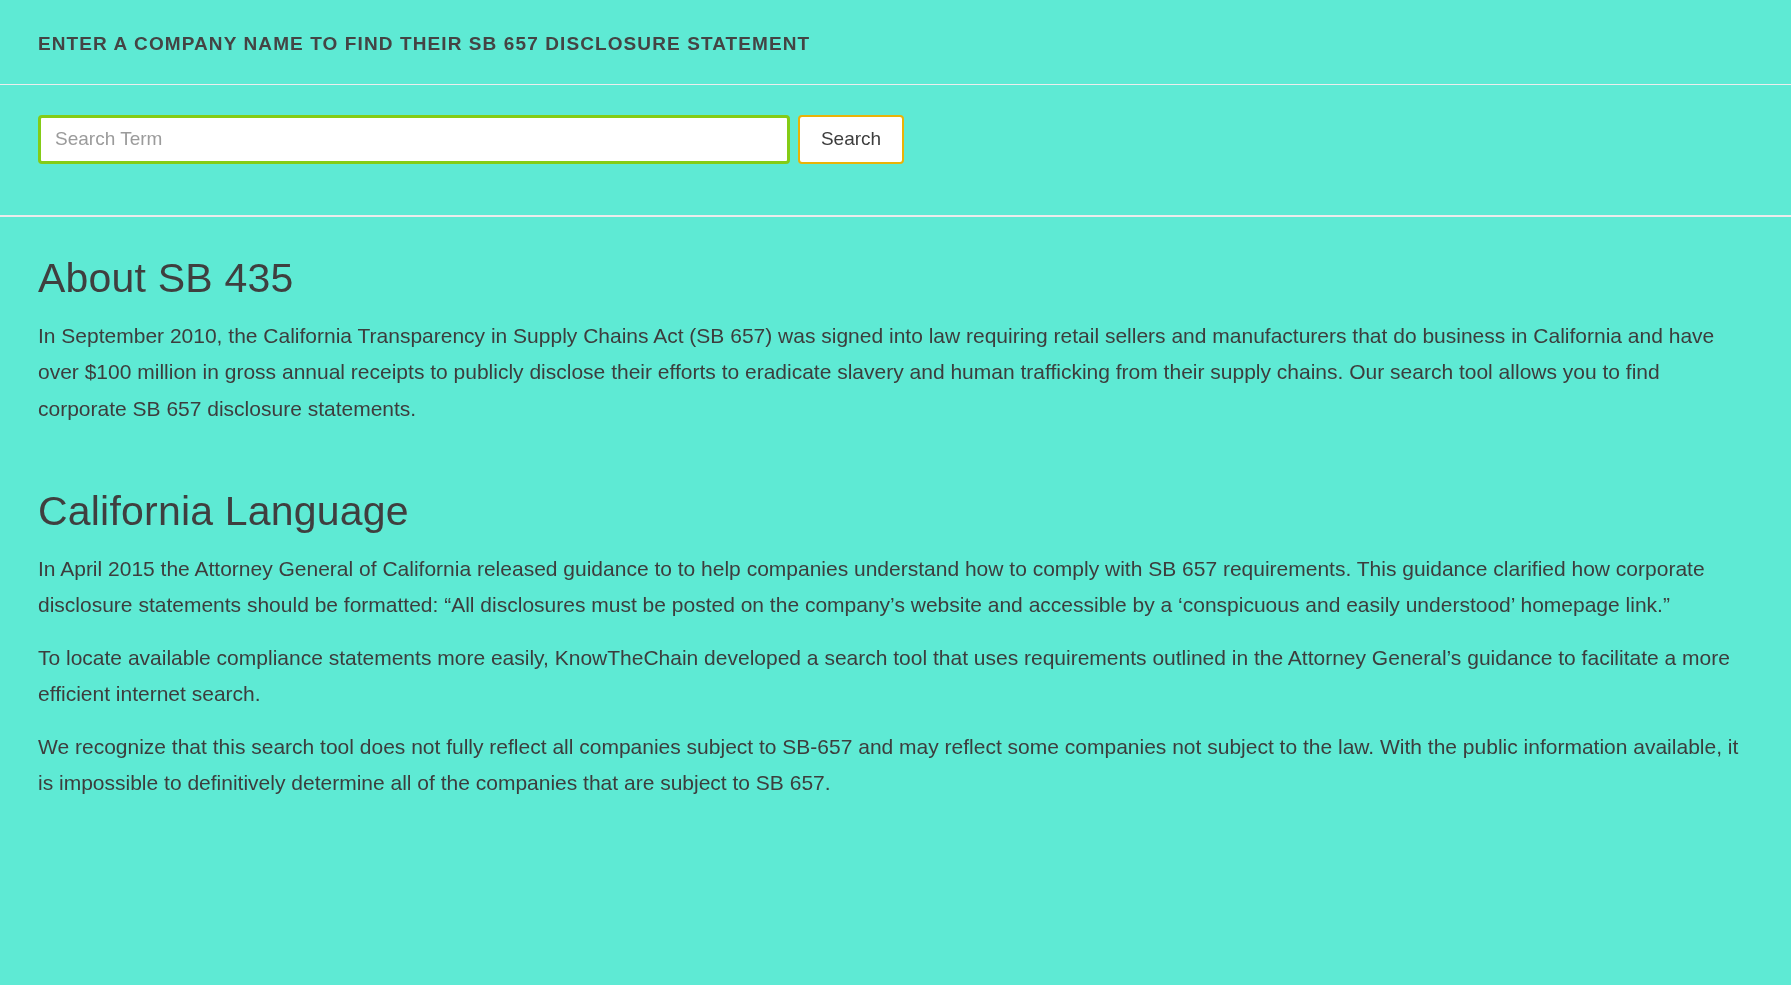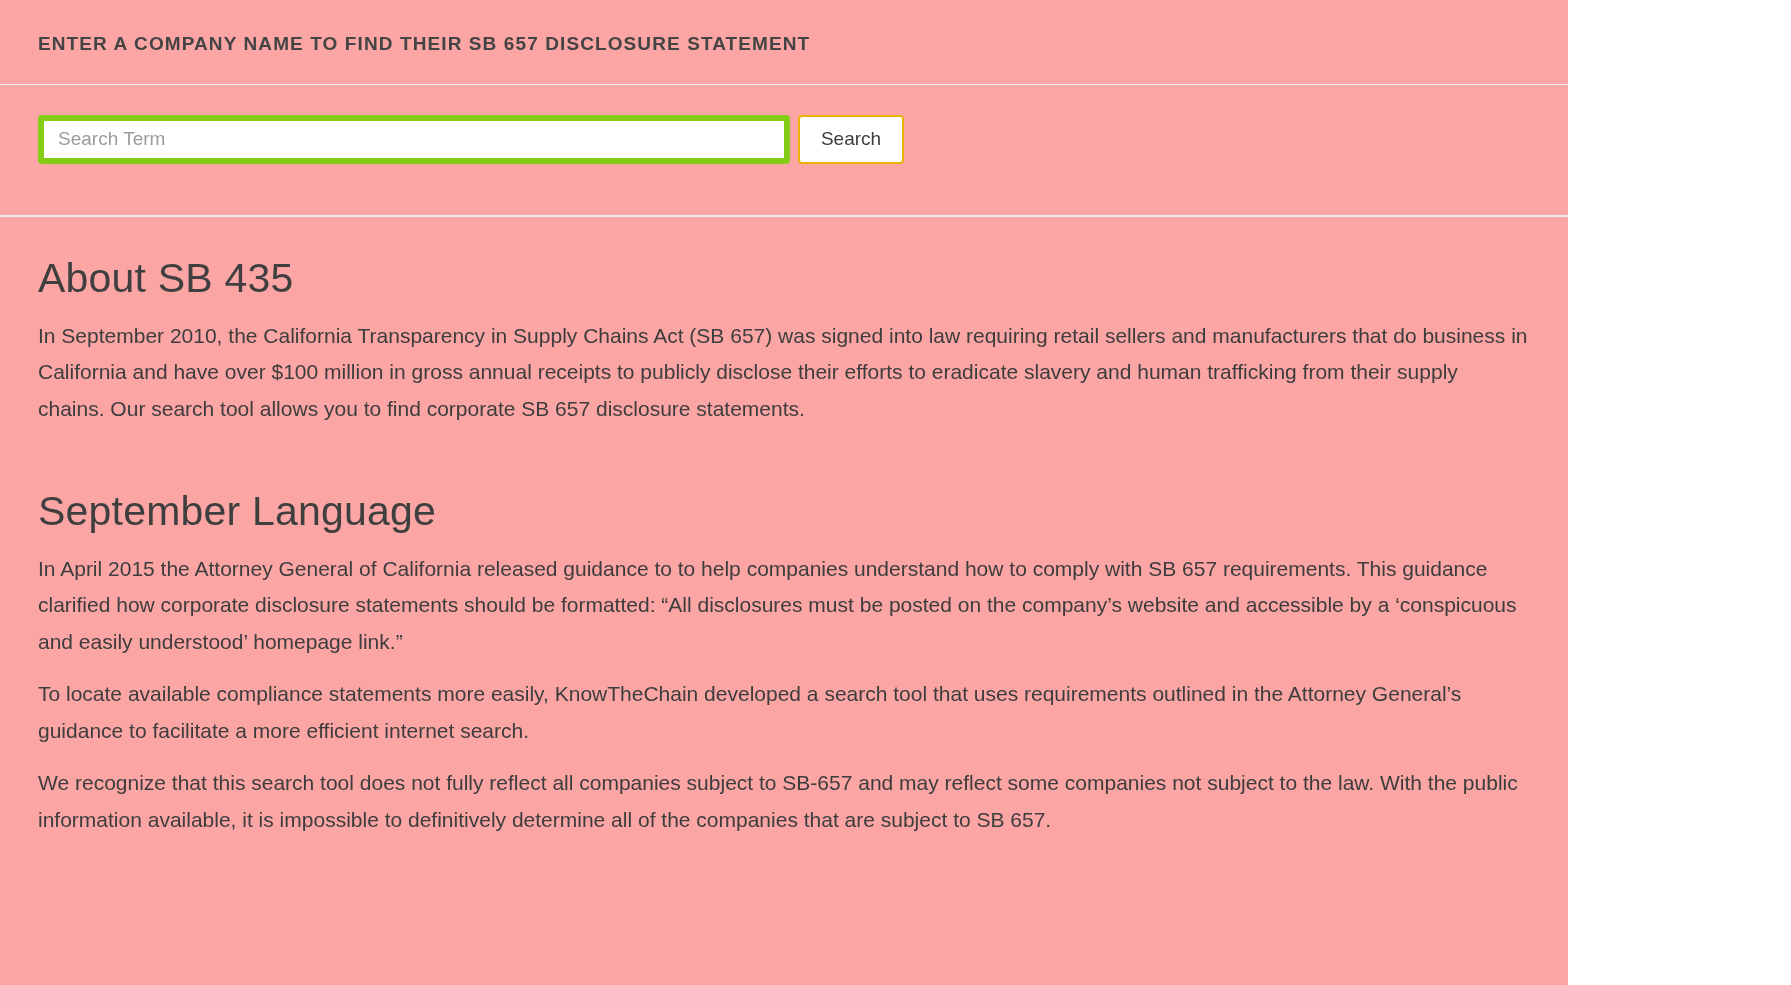--- a/index.html
+++ b/index.html
@@ -5,24 +5,24 @@
   * { box-sizing: border-box; }
   html, body {
     margin: 0;
     padding: 0;
     width: 1791px;
     background: #ffffff;
     font-family: "Liberation Sans", sans-serif;
     color: #3d3d3d;
   }
   .page {
-    width: 1568px;
+    width: 1791px;
     min-height: 985px;
     position: relative;
-    background: #fca5a5;
+    background: #5eead4;
   }
   
   .search-section {
     border-bottom: 1px solid #ebebeb;
     padding: 0 0 0 0;
   }
   .search-heading {
     font-size: 19px;
     letter-spacing: 1.1px;
     font-weight: 600;
@@ -40,21 +40,21 @@
   }
   .search-row {
     display: flex;
     align-items: stretch;
     padding: 30px 0 0 38px;
     height: 56px;
   }
   .search-input {
     width: 752px;
     height: 49px;
-    border: 6px solid #84cc16;
+    border: 3px solid #84cc16;
     border-radius: 4px;
     padding: 0 14px;
     font-size: 19px;
     color: #444;
     font-family: "Liberation Sans", sans-serif;
     background: #fff;
     outline: none;
   }
   .search-input::placeholder {
     color: #9b9b9b;
@@ -119,19 +119,19 @@
     <div class="search-spacer"></div>
   </div>
 
   <div class="section-divider"></div>
 
   <div class="content">
 
     <h2 class="block-title">About SB 435</h2>
     <p class="body-text">In September 2010, the California Transparency in Supply Chains Act (SB 657) was signed into law requiring retail sellers and manufacturers that do business in California and have over $100 million in gross annual receipts to publicly disclose their efforts to eradicate slavery and human trafficking from their supply chains. Our search tool allows you to find corporate SB 657 disclosure statements.</p>
 
-    <h2 class="block-title second">September Language</h2>
+    <h2 class="block-title second">California Language</h2>
     <p class="body-text">In April 2015 the Attorney General of California released guidance to to help companies understand how to comply with SB 657 requirements. This guidance clarified how corporate disclosure statements should be formatted: “All disclosures must be posted on the company’s website and accessible by a ‘conspicuous and easily understood’ homepage link.”</p>
     <p class="body-text">To locate available compliance statements more easily, KnowTheChain developed a search tool that uses requirements outlined in the Attorney General’s guidance to facilitate a more efficient internet search.</p>
     <p class="body-text">We recognize that this search tool does not fully reflect all companies subject to SB-657 and may reflect some companies not subject to the law. With the public information available, it is impossible to definitively determine all of the companies that are subject to SB 657.</p>
 
   </div>
 </div>
 
 </body></html>

